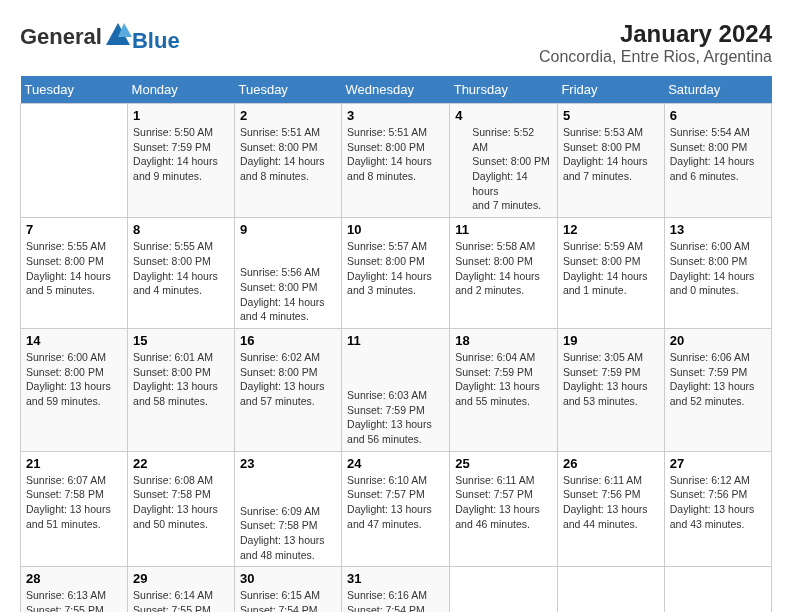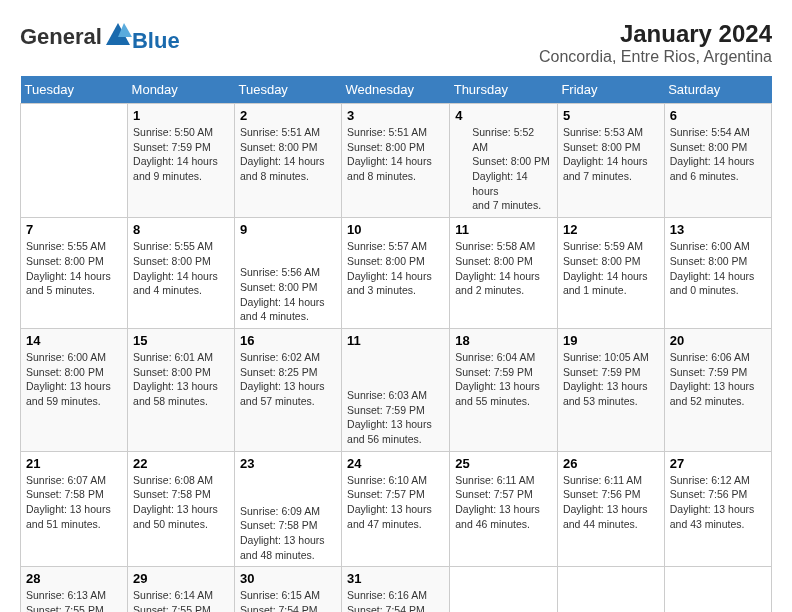--- a/index.html
+++ b/index.html
@@ -226,41 +226,41 @@
         <td>
           <span class="day-num">15</span>
           <div class="day-info" style="white-space: pre-line;">Sunrise: 6:01 AM
 Sunset: 8:00 PM
 Daylight: 13 hours
 and 58 minutes.</div>
         </td>
         <td>
           <span class="day-num">16</span>
           <div class="day-info" style="white-space: pre-line;">Sunrise: 6:02 AM
-Sunset: 8:25 PM
+Sunset: 8:00 PM
 Daylight: 13 hours
 and 57 minutes.</div>
         </td>
         <td>
           <span class="day-num">11</span>
           <div class="day-info" style="white-space: pre-line; margin-top: 40px;">Sunrise: 6:03 AM
 Sunset: 7:59 PM
 Daylight: 13 hours
 and 56 minutes.</div>
         </td>
         <td>
           <span class="day-num">18</span>
           <div class="day-info" style="white-space: pre-line;">Sunrise: 6:04 AM
 Sunset: 7:59 PM
 Daylight: 13 hours
 and 55 minutes.</div>
         </td>
         <td>
           <span class="day-num">19</span>
-          <div class="day-info" style="white-space: pre-line;">Sunrise: 10:05 AM
+          <div class="day-info" style="white-space: pre-line;">Sunrise: 3:05 AM
 Sunset: 7:59 PM
 Daylight: 13 hours
 and 53 minutes.</div>
         </td>
         <td>
           <span class="day-num">20</span>
           <div class="day-info" style="white-space: pre-line;">Sunrise: 6:06 AM
 Sunset: 7:59 PM
 Daylight: 13 hours
 and 52 minutes.</div>

